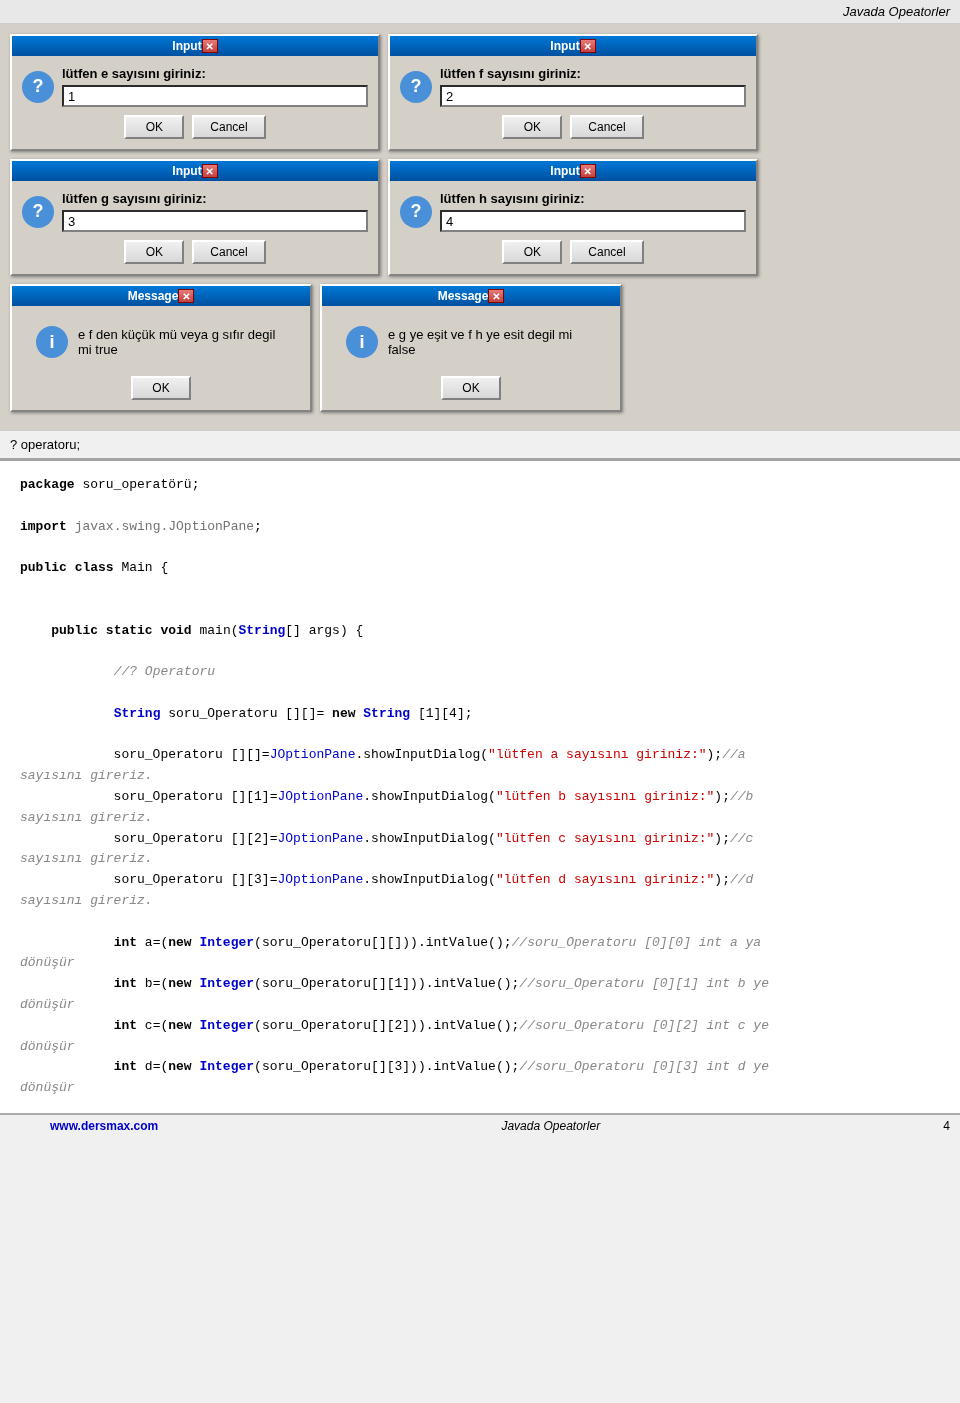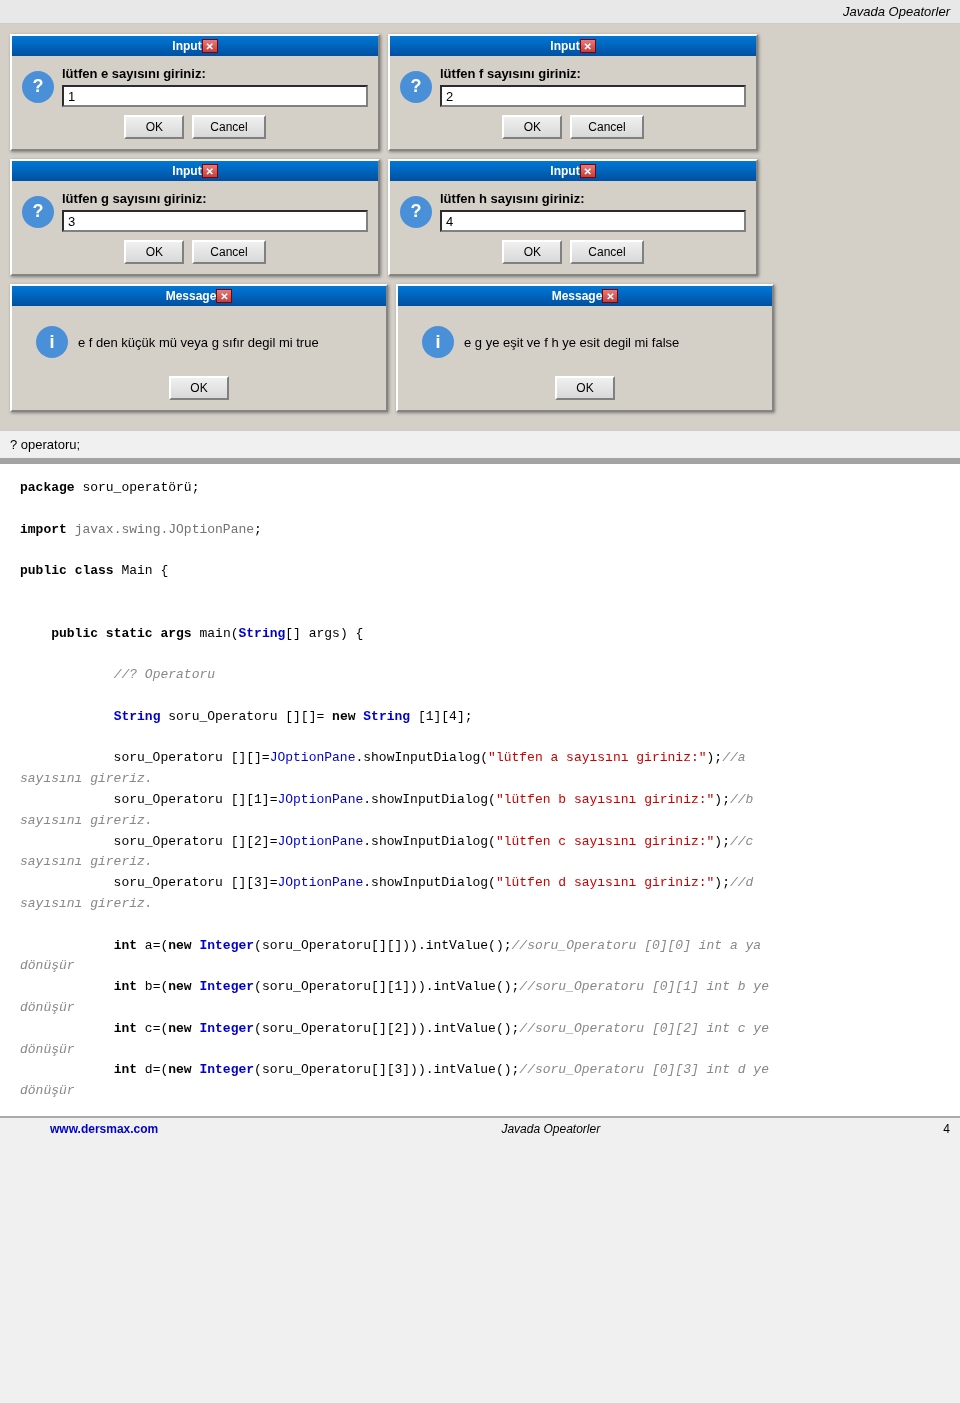--- a/index.html
+++ b/index.html
@@ -140,21 +140,21 @@
       border-top-color: #fff;
       border-left-color: #fff;
       padding: 3px 16px;
       font-size: 12px;
       cursor: pointer;
       min-width: 60px;
     }
 
     
     .message-dialog {
-      width: 378px;
+      width: 302px;
       border: 2px solid #848484;
       border-top: 2px solid #fff;
       border-left: 2px solid #fff;
       background: #d4d0c8;
       box-shadow: 1px 1px 3px rgba(0,0,0,0.4);
     }
 
     .message-content {
       padding: 10px 14px;
       display: flex;
@@ -174,21 +174,21 @@
       border-top: 1px solid #ccc;
     }
 
     
     .code-area {
       background: white;
       padding: 14px 20px;
       font-family: 'Courier New', Courier, monospace;
       font-size: 13px;
       line-height: 1.6;
-      border-top: 6px solid #a3a3a3;
+      border-top: 3px solid #a3a3a3;
     }
 
     .code-line {
       display: block;
       white-space: pre;
     }
 
     .kw { color: #000; font-weight: bold; }
     .kw-blue { color: #0000cc; font-weight: bold; }
     .cls { color: #737373; }
@@ -348,21 +348,21 @@
 </div>
 
 <div class="code-area">
   <span class="code-line"><span class="kw">package</span> soru_operatörü;</span>
   <span class="code-line">&nbsp;</span>
   <span class="code-line"><span class="kw">import</span> <span class="cls">javax.swing.JOptionPane</span>;</span>
   <span class="code-line">&nbsp;</span>
   <span class="code-line"><span class="kw">public</span> <span class="kw">class</span> Main {</span>
   <span class="code-line">&nbsp;</span>
   <span class="code-line">&nbsp;</span>
-  <span class="code-line">    <span class="kw">public</span> <span class="kw">static</span> <span class="kw">args</span> main(<span class="kw-blue">String</span>[] args) {</span>
+  <span class="code-line">    <span class="kw">public</span> <span class="kw">static</span> <span class="kw">void</span> main(<span class="kw-blue">String</span>[] args) {</span>
   <span class="code-line">&nbsp;</span>
   <span class="code-line">            <span class="comment">//? Operatoru</span></span>
   <span class="code-line">&nbsp;</span>
   <span class="code-line">            <span class="kw-blue">String</span> soru_Operatoru [][]= <span class="kw">new</span> <span class="kw-blue">String</span> [1][4];</span>
   <span class="code-line">&nbsp;</span>
   <span class="code-line">            soru_Operatoru [][]=<span class="jopt">JOptionPane</span>.showInputDialog(<span class="string">"lütfen a sayısını giriniz:"</span>);<span class="comment">//a</span></span>
   <span class="code-line"><span class="comment">sayısını gireriz.</span></span>
   <span class="code-line">            soru_Operatoru [][1]=<span class="jopt">JOptionPane</span>.showInputDialog(<span class="string">"lütfen b sayısını giriniz:"</span>);<span class="comment">//b</span></span>
   <span class="code-line"><span class="comment">sayısını gireriz.</span></span>
   <span class="code-line">            soru_Operatoru [][2]=<span class="jopt">JOptionPane</span>.showInputDialog(<span class="string">"lütfen c sayısını giriniz:"</span>);<span class="comment">//c</span></span>

